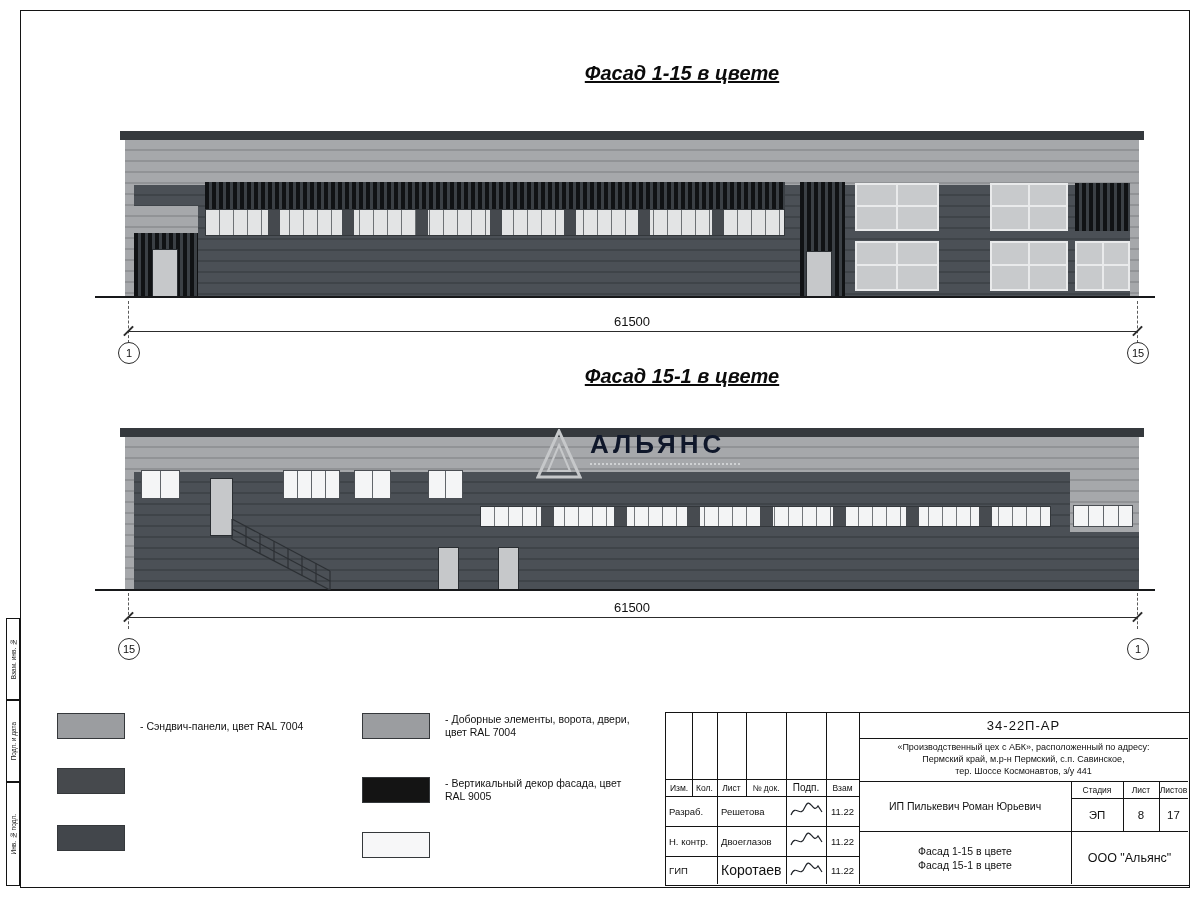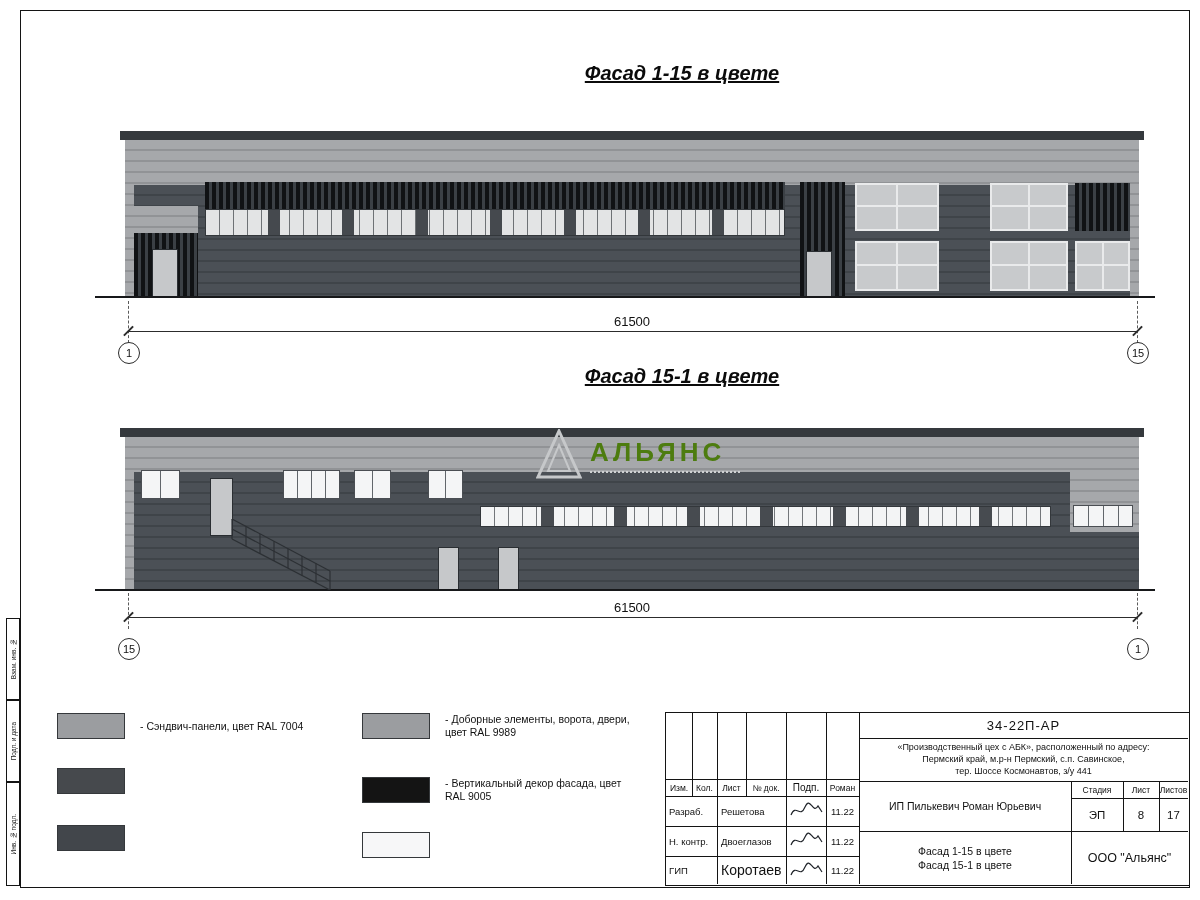--- a/index.html
+++ b/index.html
@@ -33,21 +33,21 @@
 
   .ground{position:absolute;height:2px;background:#17181a}
   .ext{position:absolute;width:0;border-left:1px dashed #5a5a5a}
   .dimline{position:absolute;height:1px;background:#2c2c2c}
   .tick{position:absolute;width:13px;height:2px;background:#2c2c2c;transform:rotate(-45deg)}
   .dimtext{position:absolute;text-align:center;font-size:13px;color:#111}
   .axis{position:absolute;width:20px;height:20px;border:1.2px solid #2c2c2c;border-radius:50%;
         background:#fff;display:flex;align-items:center;justify-content:center;font-size:11px}
 
   .wm{position:absolute;display:flex;align-items:flex-start;gap:8px}
-  .wm-text{font-size:26px;font-weight:bold;letter-spacing:4px;line-height:30px;color:#4d7c0f;margin-top:8px}
+  .wm-text{font-size:26px;font-weight:bold;letter-spacing:4px;line-height:30px;color:#0f172a;margin-top:0}
   .wm-sub{margin-top:4px;width:150px;border-top:2px dotted #cfd1d3}
 
   .lg-swatch{position:absolute;width:68px;height:26px;border:1px solid #35383b;box-sizing:border-box}
   .lg-label{position:absolute;font-size:10.5px;line-height:13px;display:flex;align-items:center;color:#111}
 
   .tb{position:absolute;left:665px;top:712px;width:525px;height:174px;border:1.5px solid #141414;box-sizing:border-box}
   .tl{position:absolute;background:#141414}
   .tbt{position:absolute;display:flex;align-items:center;justify-content:center;
        flex-direction:column;text-align:center;overflow:hidden}
   .tbt.left{align-items:flex-start;text-align:left}
@@ -157,21 +157,21 @@
   <div class="dimtext" style="left:557px;top:600px;width:150px">61500</div>
   <div class="axis" style="left:118px;top:638px">15</div>
   <div class="axis" style="left:1127px;top:638px">1</div>
 
   <div id="legend" style="position:absolute;left:57px;top:713px;width:620px;height:170px">
       <div class="lg-swatch" style="left: 0px; top: 0px; background: rgb(155, 157, 160);"></div>
       <div class="lg-label" style="left: 83px; top: -4px; width: 215px; height: 34px;">- Сэндвич-панели, цвет RAL 7004</div>
       <div class="lg-swatch" style="left: 0px; top: 55px; background: rgb(70, 73, 77);"></div>
       <div class="lg-swatch" style="left: 0px; top: 112px; background: rgb(66, 70, 75);"></div>
       <div class="lg-swatch" style="left: 305px; top: 0px; background: rgb(155, 157, 160);"></div>
-      <div class="lg-label" style="left: 388px; top: -4px; width: 185px; height: 34px;">- Доборные элементы, ворота, двери, цвет RAL 9989</div>
+      <div class="lg-label" style="left: 388px; top: -4px; width: 185px; height: 34px;">- Доборные элементы, ворота, двери, цвет RAL 7004</div>
       <div class="lg-swatch" style="left: 305px; top: 64px; background: rgb(20, 20, 20);"></div>
       <div class="lg-label" style="left: 388px; top: 60px; width: 185px; height: 34px;">- Вертикальный декор фасада, цвет RAL 9005</div>
       <div class="lg-swatch" style="left: 305px; top: 119px; background: rgb(247, 247, 248);"></div>
     </div>
 
   <div class="tb">
 
     <div class="tl" style="left:26px;top:0;width:1px;height:83px"></div>
     <div class="tl" style="left:51px;top:0;width:1px;height:171px"></div>
     <div class="tl" style="left:80px;top:0;width:1px;height:83px"></div>
@@ -196,21 +196,21 @@
       <span>«Производственный цех с АБК», расположенный по адресу:</span>
       <span>Пермский край, м.р-н Пермский, с.п. Савинское,</span>
       <span>тер. Шоссе Космонавтов, з/у 441</span>
     </div>
 
     <div class="tbt" style="left:0;top:66px;width:26px;height:17px;font-size:8.5px">Изм.</div>
     <div class="tbt" style="left:26px;top:66px;width:25px;height:17px;font-size:8.5px">Кол.</div>
     <div class="tbt" style="left:51px;top:66px;width:29px;height:17px;font-size:8.5px">Лист</div>
     <div class="tbt" style="left:80px;top:66px;width:40px;height:17px;font-size:8.5px">№ док.</div>
     <div class="tbt" style="left:120px;top:66px;width:40px;height:17px;font-size:10px">Подп.</div>
-    <div class="tbt" style="left:160px;top:66px;width:33px;height:17px;font-size:8.5px">Роман</div>
+    <div class="tbt" style="left:160px;top:66px;width:33px;height:17px;font-size:8.5px">Взам</div>
 
     <div class="tbt left" style="left:3px;top:83px;width:47px;height:30px;font-size:9.5px">Разраб.</div>
     <div class="tbt left" style="left:55px;top:83px;width:64px;height:30px;font-size:9.5px">Решетова</div>
     <div class="tbt" style="left:160px;top:83px;width:33px;height:30px;font-size:9.5px">11.22</div>
 
     <div class="tbt left" style="left:3px;top:113px;width:47px;height:30px;font-size:9.5px">Н. контр.</div>
     <div class="tbt left" style="left:55px;top:113px;width:64px;height:30px;font-size:9.5px">Двоеглазов</div>
     <div class="tbt" style="left:160px;top:113px;width:33px;height:30px;font-size:9.5px">11.22</div>
 
     <div class="tbt left" style="left:3px;top:143px;width:47px;height:28px;font-size:9.5px">ГИП</div>

